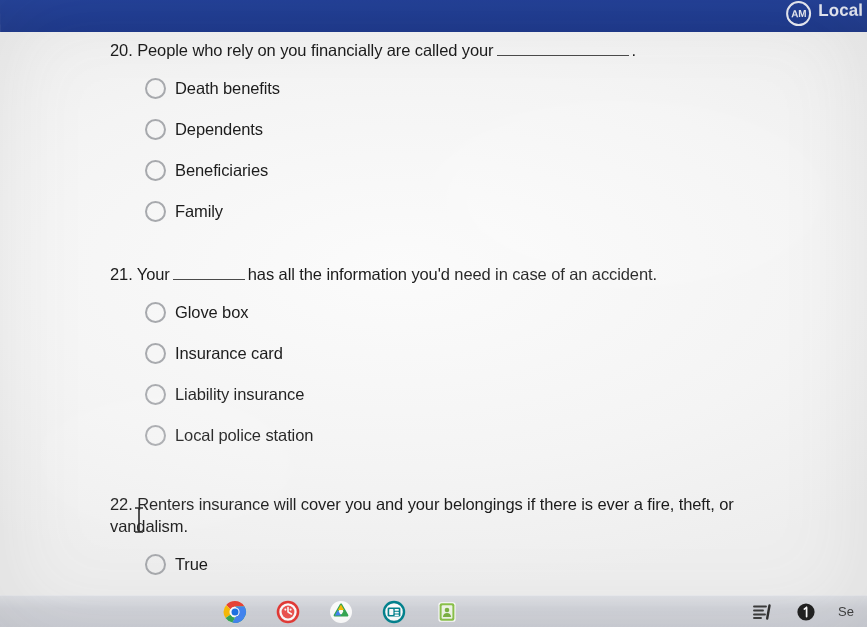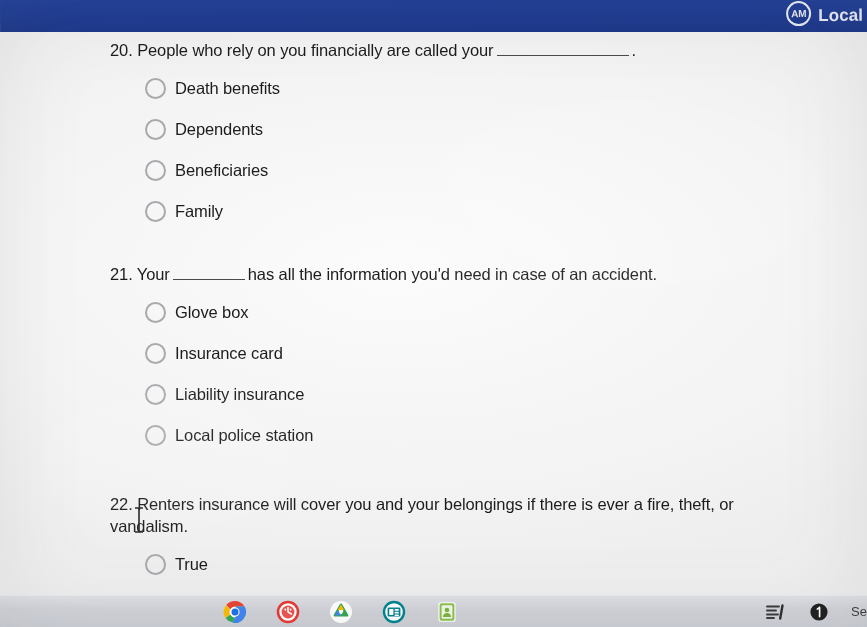--- a/index.html
+++ b/index.html
@@ -39,21 +39,21 @@
   #header-inner {
     position: absolute;
     inset: 0;
     background: linear-gradient(180deg, #21409a 0%, #1c3686 100%);
   }
   #account-chip {
     position: absolute;
     right: 4px;
     top: 8px;
     display: flex;
-    align-items: flex-end;
+    align-items: flex-start;
     gap: 7px;
     white-space: nowrap;
   }
   #avatar {
     width: 25px;
     height: 25px;
     border-radius: 50%;
     border: 2px solid #e8eaf2;
     color: #e8eaf2;
     font-size: 10px;
@@ -172,21 +172,21 @@
     display: flex;
     align-items: center;
     justify-content: center;
   }
   #tray {
     position: absolute;
     right: 0;
     display: flex;
     align-items: center;
     gap: 22px;
-    padding-right: 0;
+    padding-right: 13px;
   }
   .tray-item {
     display: flex;
     align-items: center;
     justify-content: center;
     color: #3a3a3a;
   }
   #tray-text {
     font-size: 13px;
     color: #3d3d3d;

